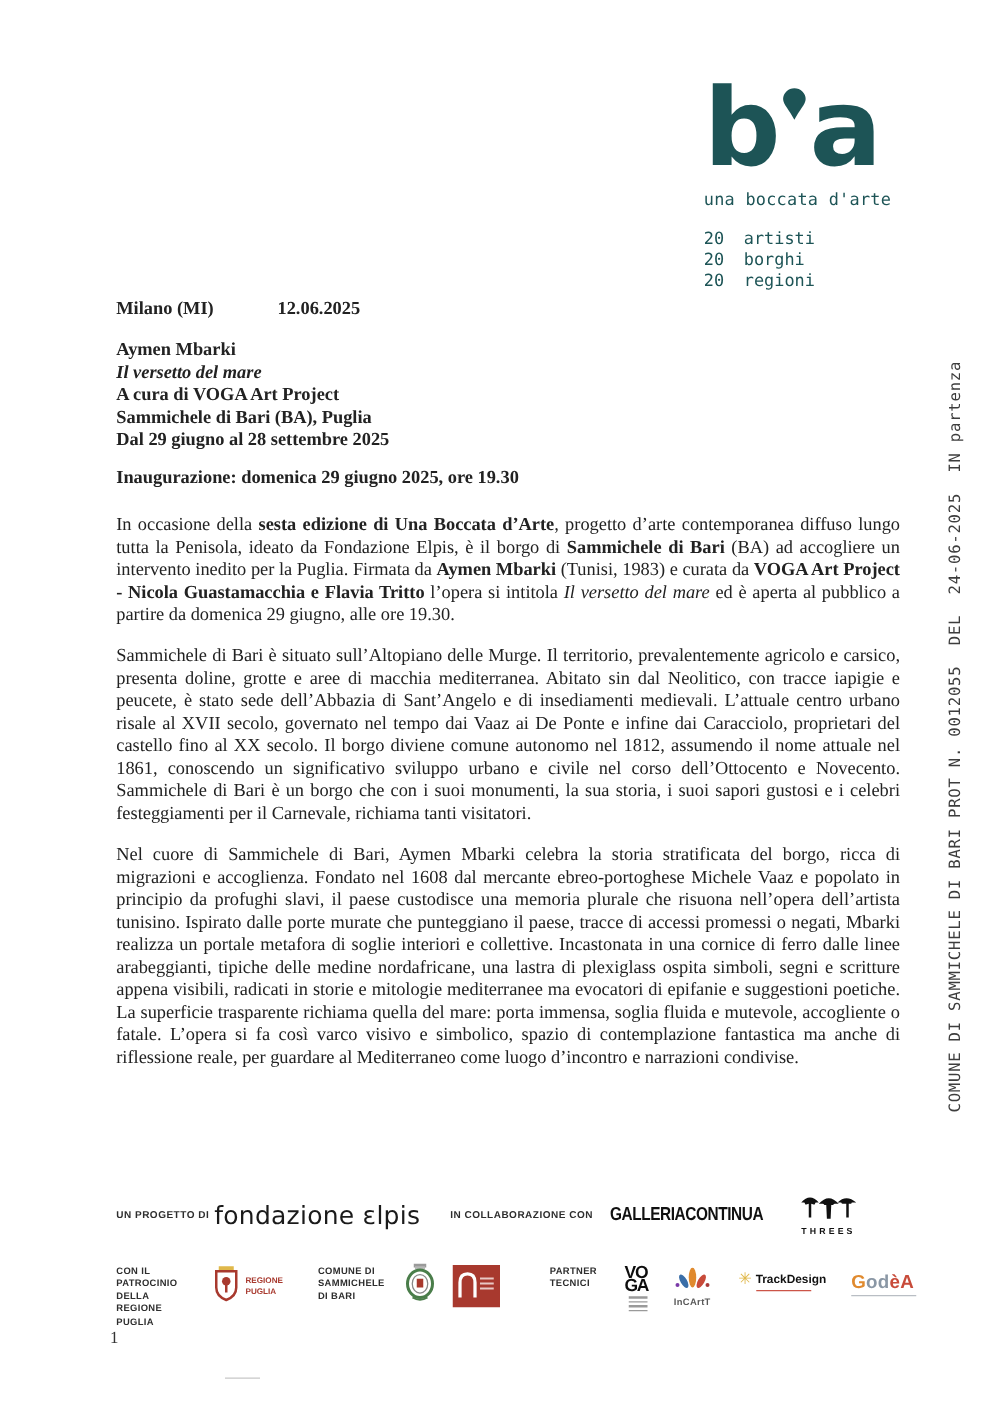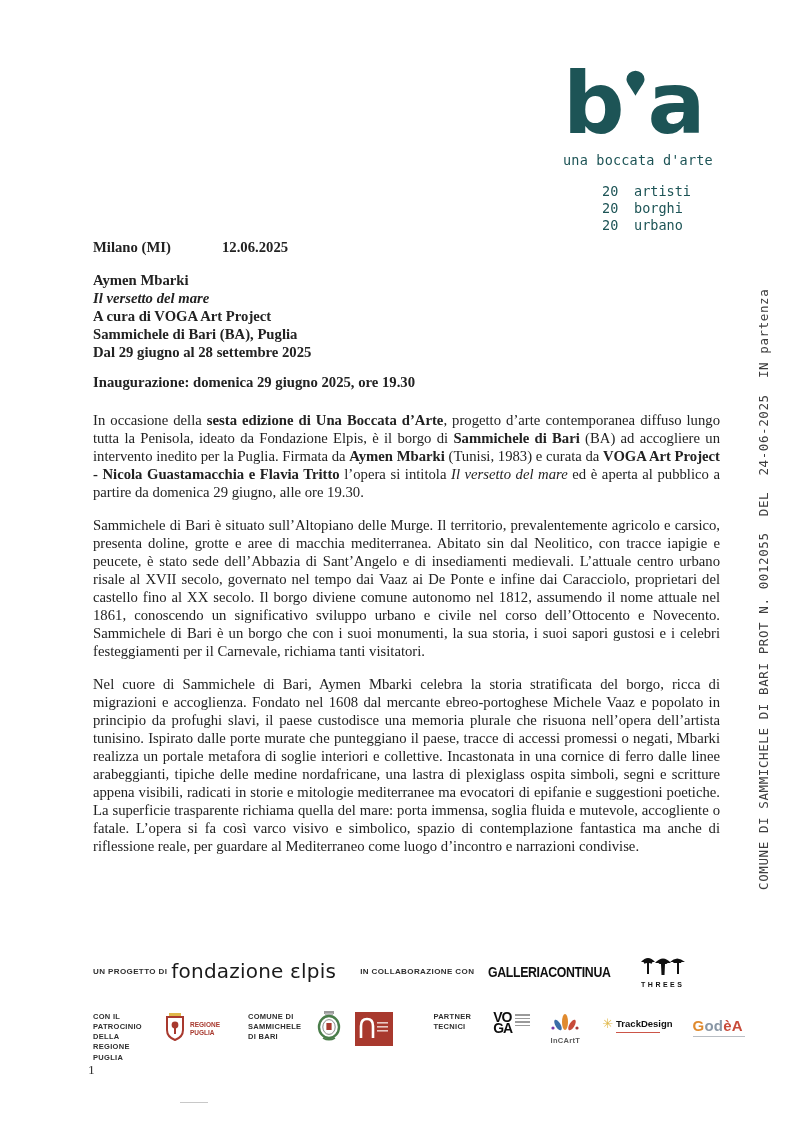--- a/index.html
+++ b/index.html
@@ -17,21 +17,21 @@
     color:var(--side);white-space:pre;}
 
   
   .logo-block{position:absolute;left:563px;top:66px;color:var(--teal);}
   .ba{display:flex;align-items:flex-start;}
   .ba-letter{font-family:"DejaVu Sans",sans-serif;font-weight:bold;font-size:86px;
     line-height:74px;letter-spacing:-4px;}
   .ba-drop{margin:4px 3px 0 5px;}
   .logo-tagline{margin-top:12px;font-family:"DejaVu Sans Mono",monospace;
     font-size:13.5px;letter-spacing:0.2px;}
-  .logo-stats{margin-top:15px;font-family:"DejaVu Sans Mono",monospace;font-size:13.5px;line-height:17px;margin-left:39px;}
+  .logo-stats{margin-top:15px;font-family:"DejaVu Sans Mono",monospace;font-size:13.5px;line-height:17px;}
   .logo-stat{display:flex;}
   .logo-stat .n{width:32px;}
 
   
   .content{position:absolute;left:93px;top:238px;width:627px;font-size:14.7px;line-height:18px;}
   .dateline{position:relative;font-weight:bold;margin-bottom:15px;}
   .dateline .date{position:absolute;left:129px;top:0;}
   .hblock{font-weight:bold;}
   .blk-address{margin-bottom:12px;}
   .blk-event{margin-bottom:12px;}
@@ -55,21 +55,21 @@
   .footer2{position:absolute;left:93px;top:1012px;width:640px;display:flex;align-items:flex-start;}
   .small-label{font-size:7.5px;font-weight:bold;letter-spacing:0.3px;line-height:1.35;
     color:#2e2e2e;white-space:pre-line;}
   .regione-wrap{margin-left:22px;display:flex;align-items:center;}
   .regione-label{font-size:6.5px;font-weight:bold;color:var(--red);line-height:1.3;
     margin-left:4px;white-space:pre-line;}
   .comune-wrap{margin-left:28px;}
   .crest-wrap{margin-left:14px;margin-top:-2px;}
   .borghi-wrap{margin-left:12px;}
   .partner-wrap{margin-left:40px;}
-  .voga-wrap{margin-left:22px;display:flex;align-items:flex-start;}
+  .voga-wrap{margin-left:22px;display:flex;align-items:flex-start;flex-direction:column;}
   .voga-letters{font-family:"Liberation Sans",sans-serif;font-weight:900;font-size:14px;
     line-height:0.82;letter-spacing:-1px;color:#0d0d0d;}
   .voga-lines{margin-left:3px;margin-top:2px;}
   .voga-lines div{width:15px;height:1.6px;background:#9a9a9a;margin-bottom:2px;}
   .incart-wrap{margin-left:20px;display:flex;flex-direction:column;align-items:flex-end;margin-top:2px;}
   .incart-label{font-size:7.5px;color:#5a5a5a;font-weight:bold;margin-top:1px;letter-spacing:0.3px;}
   .track-wrap{margin-left:22px;display:flex;align-items:flex-start;margin-top:6px;}
   .track-star{color:var(--gold);font-size:13px;line-height:12px;margin-right:3px;
     font-family:"DejaVu Sans",sans-serif;}
   .track-name{font-size:9.5px;font-weight:bold;color:#111;letter-spacing:0;}
@@ -103,21 +103,21 @@
       <div class="logo-stat">
         <span class="n">20</span>
         <span>artisti</span>
       </div>
       <div class="logo-stat">
         <span class="n">20</span>
         <span>borghi</span>
       </div>
       <div class="logo-stat">
         <span class="n">20</span>
-        <span>urbano</span>
+        <span>regioni</span>
       </div>
     </div>
   </div>
 
   <div class="content">
     <div class="dateline">
       <span>Milano (MI)</span>
       <span class="date">12.06.2025</span>
     </div>
 

